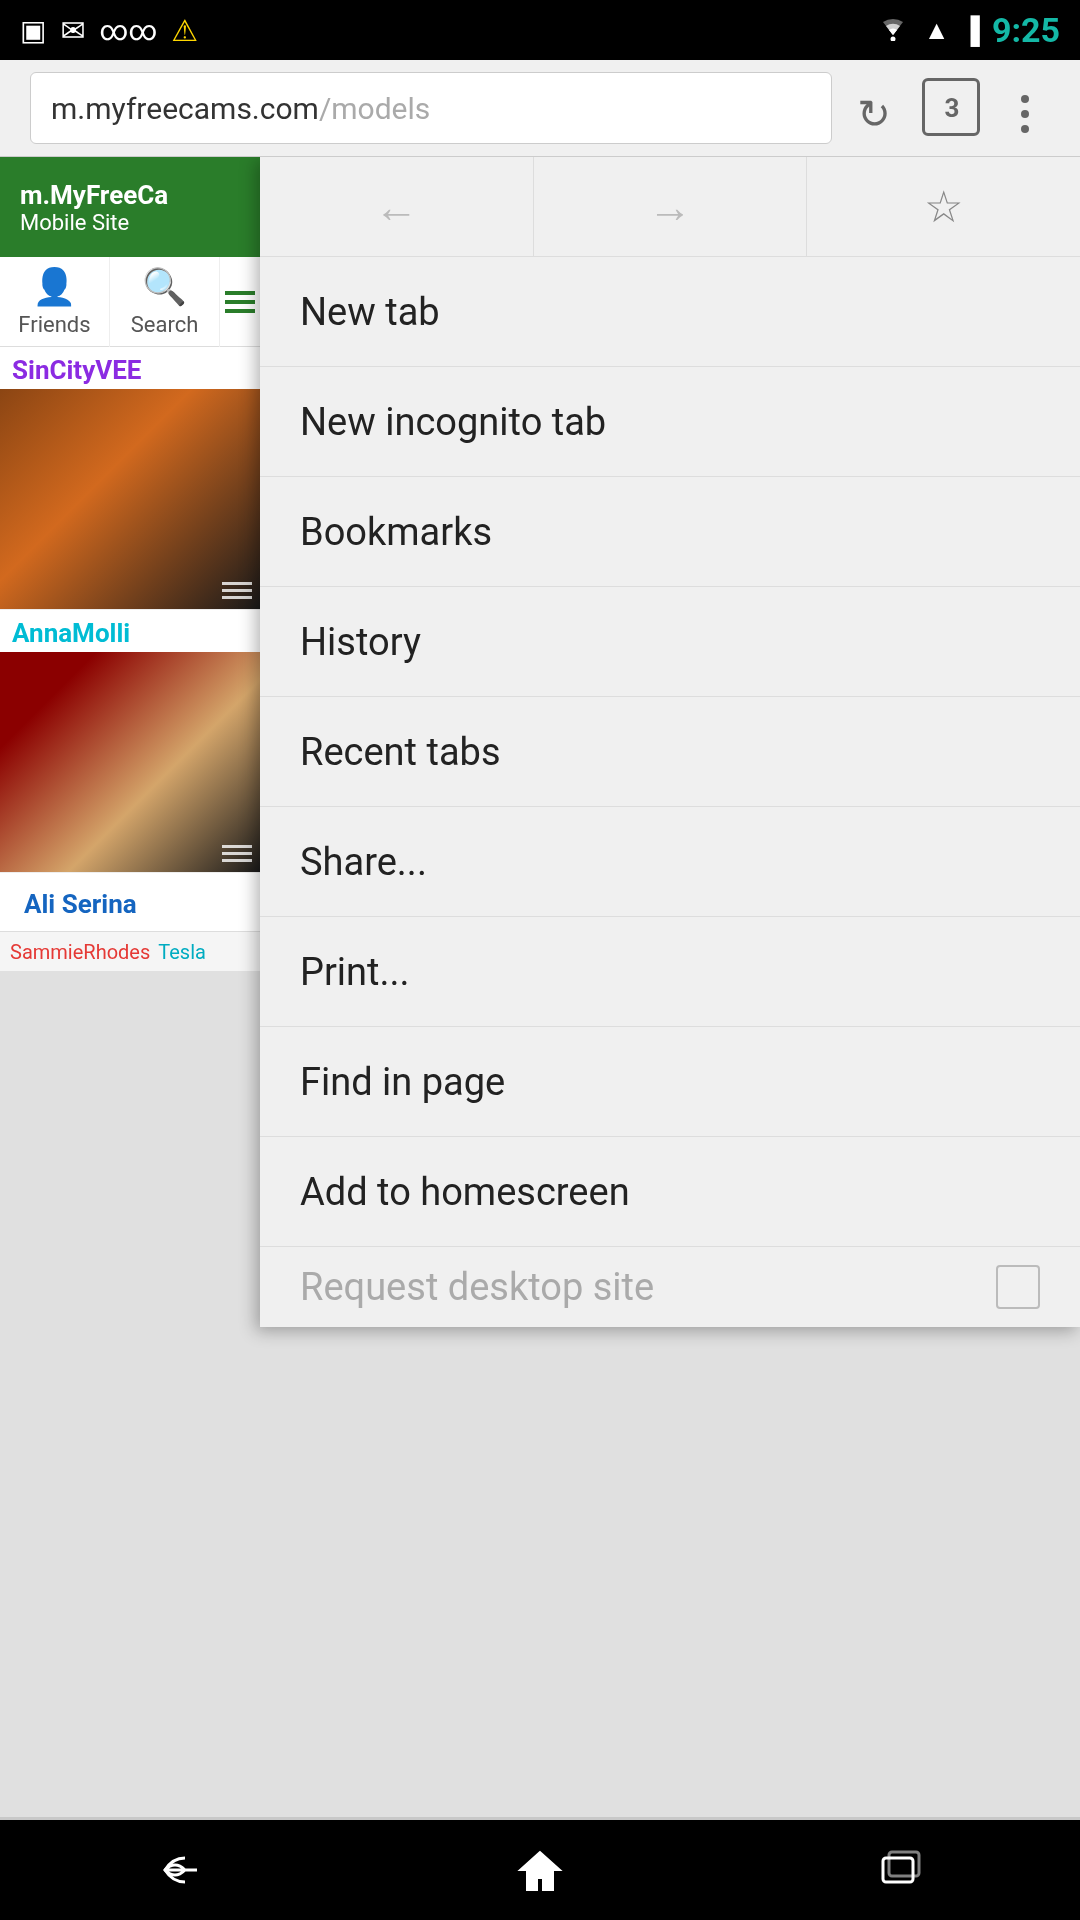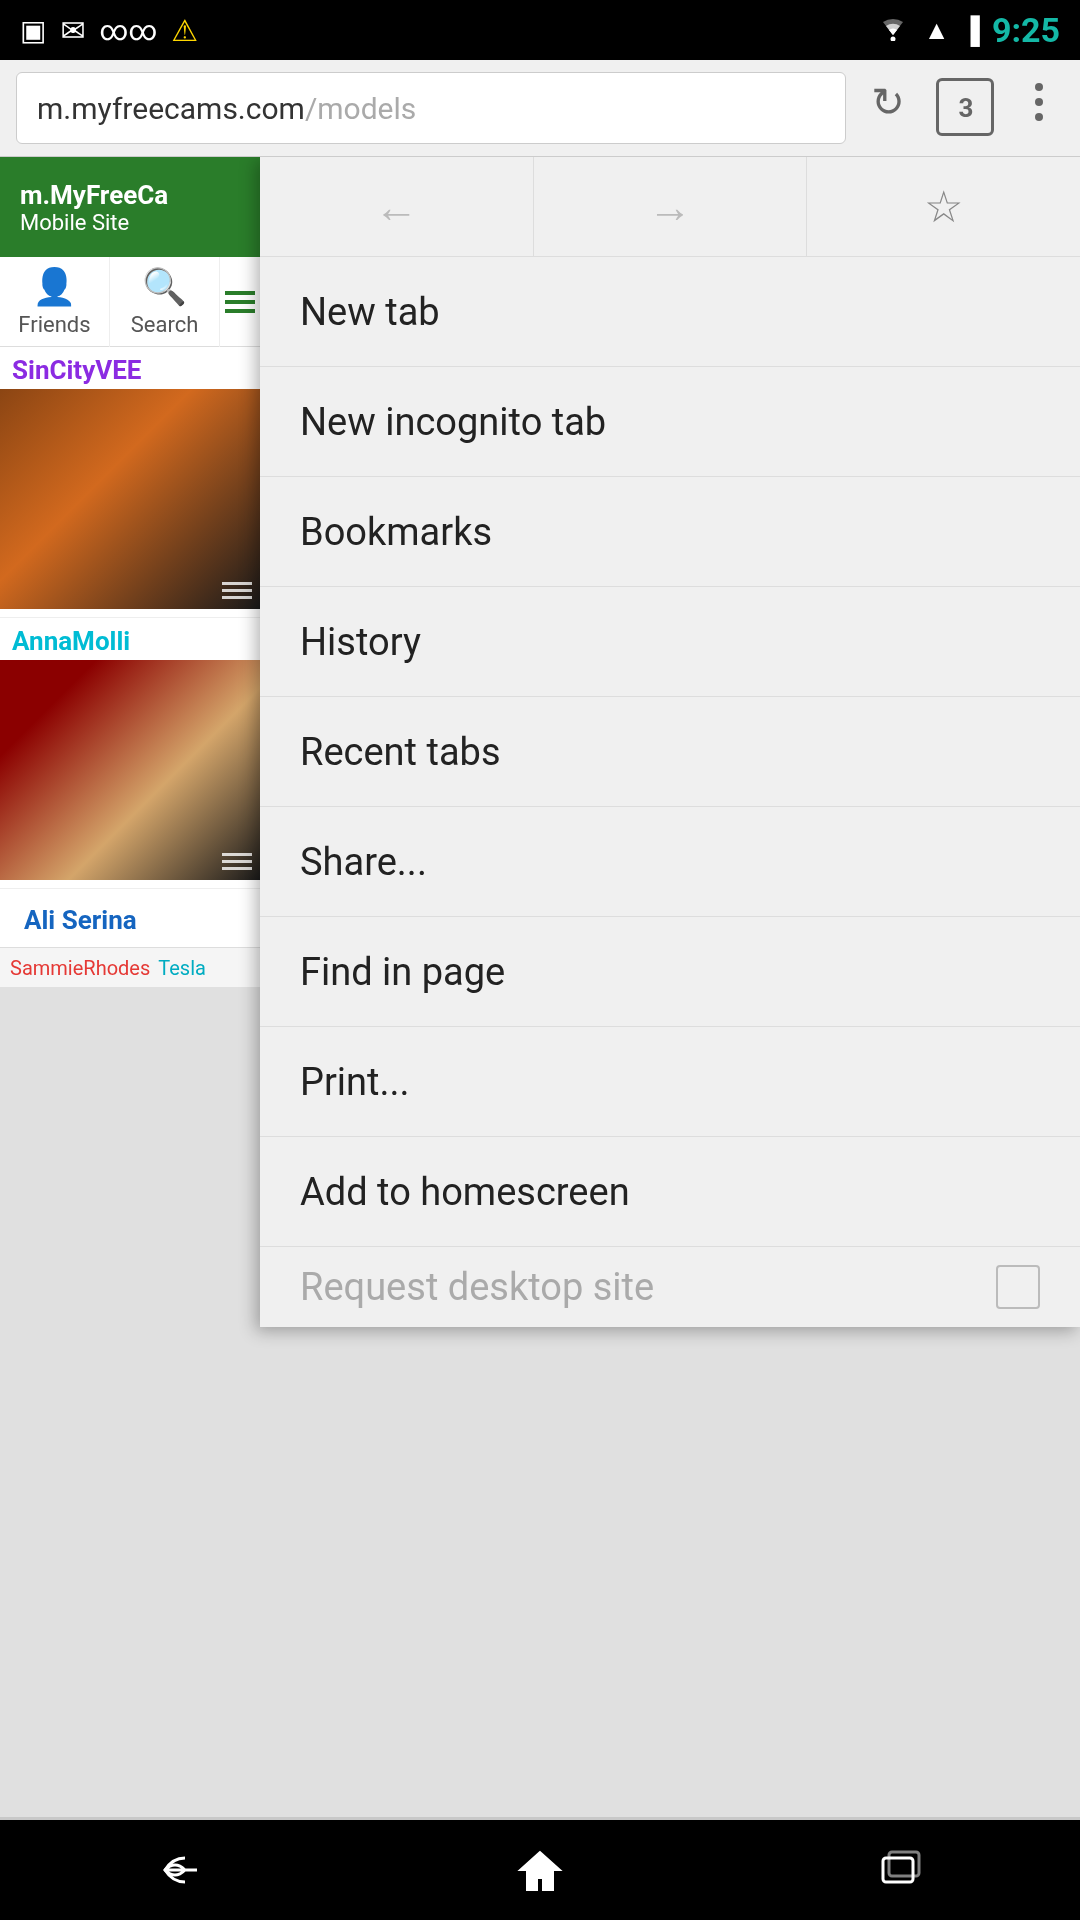--- a/index.html
+++ b/index.html
@@ -46,22 +46,22 @@
     }
 
     
     .browser-chrome {
       width: 100%;
       background: #f0f0f0;
       border-bottom: 1px solid #ccc;
     }
     .url-bar-row {
       display: flex;
-      align-items: flex-start;
-      padding: 12px 16px;
+      align-items: flex-end;
+      padding: 12px 30px;
       gap: 12px;
       background: #f0f0f0;
     }
     .url-bar {
       flex: 1;
       height: 72px;
       background: #fff;
       border: 1px solid #ccc;
       border-radius: 6px;
       display: flex;
@@ -200,21 +200,20 @@
       width: 30px;
       height: 4px;
       background: #2a7d2a;
     }
 
     
     .model-card {
       width: 260px;
       background: #fff;
       border-bottom: 1px solid #eee;
-      padding-bottom: 8px;
     }
     .model-name-link {
       display: block;
       padding: 8px 12px 4px;
       font-size: 26px;
       font-weight: bold;
     }
     .model-name-link.purple { color: #8B2BE2; }
     .model-name-link.pink { color: #E91E8C; }
     .model-name-link.cyan { color: #00BCD4; }
@@ -506,24 +505,24 @@
     <div class="menu-item">
       <span>History</span>
     </div>
     <div class="menu-item">
       <span>Recent tabs</span>
     </div>
     <div class="menu-item">
       <span>Share...</span>
     </div>
     <div class="menu-item">
+      <span>Print...</span>
+    </div>
+    <div class="menu-item">
       <span>Find in page</span>
-    </div>
-    <div class="menu-item">
-      <span>Print...</span>
     </div>
     <div class="menu-item menu-item-last-visible">
       <span>Add to homescreen</span>
     </div>
     <div class="menu-item-partial">
       <span style="color: #aaa;">Request desktop site</span>
       <div class="partial-checkbox"></div>
     </div>
   </div>
 

